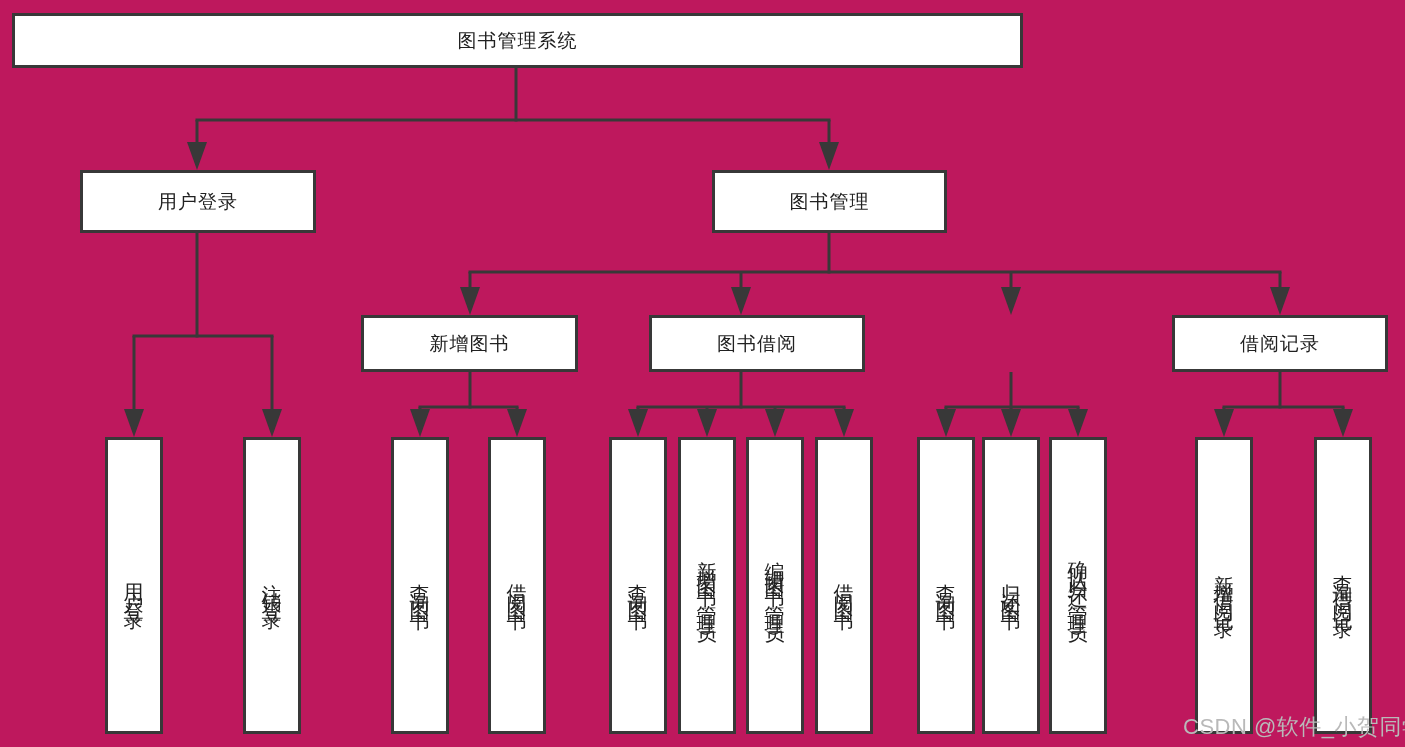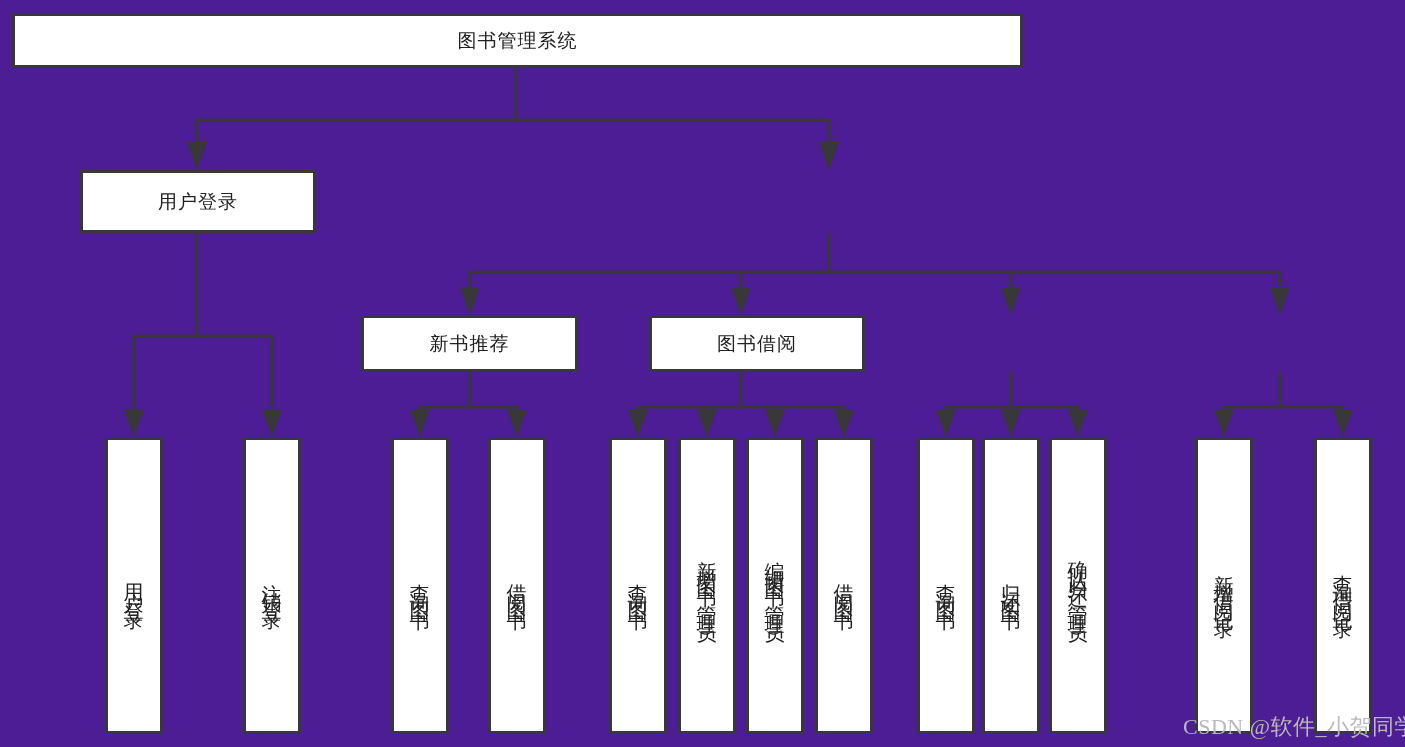--- a/index.html
+++ b/index.html
@@ -5,23 +5,22 @@
   html, body {
     margin: 0;
     padding: 0;
     background: #ffffff;
     font-family: "Liberation Sans", "DejaVu Sans", sans-serif;
   }
   .stage {
     position: relative;
     width: 1405px;
     height: 747px;
-    background: #4c1d95;
+    background: #be185d;
     overflow: hidden;
-    font-family: Liberation Serif, serif;
   }
   .connectors {
     position: absolute;
     left: 0;
     top: 0;
     width: 1405px;
     height: 747px;
   }
   .box {
     position: absolute;
@@ -127,26 +126,32 @@
     <polygon points="1333,409 1353,409 1343,437" stroke="none"></polygon>
   </svg>
 
   <div class="box root" style="left:12px; top:13px; width:1011px; height:55px;">
     <span class="hlabel">图书管理系统</span>
   </div>
 
   <div class="box" style="left:80px; top:170px; width:236px; height:63px;">
     <span class="hlabel">用户登录</span>
   </div>
+  <div class="box" style="left:712px; top:170px; width:235px; height:63px;">
+    <span class="hlabel">图书管理</span>
+  </div>
 
   <div class="box" style="left:361px; top:315px; width:217px; height:57px;">
-    <span class="hlabel">新书推荐</span>
+    <span class="hlabel">新增图书</span>
   </div>
   <div class="box" style="left:633px; top:315px; width:216px; height:57px;margin-left:16px;">
     <span class="hlabel">图书借阅</span>
+  </div>
+  <div class="box" style="left:1172px; top:315px; width:216px; height:57px;">
+    <span class="hlabel">借阅记录</span>
   </div>
 
   <div class="box" style="left:105px; top:437px; width:58px; height:297px;">
     <span class="vlabel">用户登录</span>
   </div>
   <div class="box" style="left:243px; top:437px; width:58px; height:297px;">
     <span class="vlabel">注销登录</span>
   </div>
 
   <div class="box" style="left:391px; top:437px; width:58px; height:297px;">

